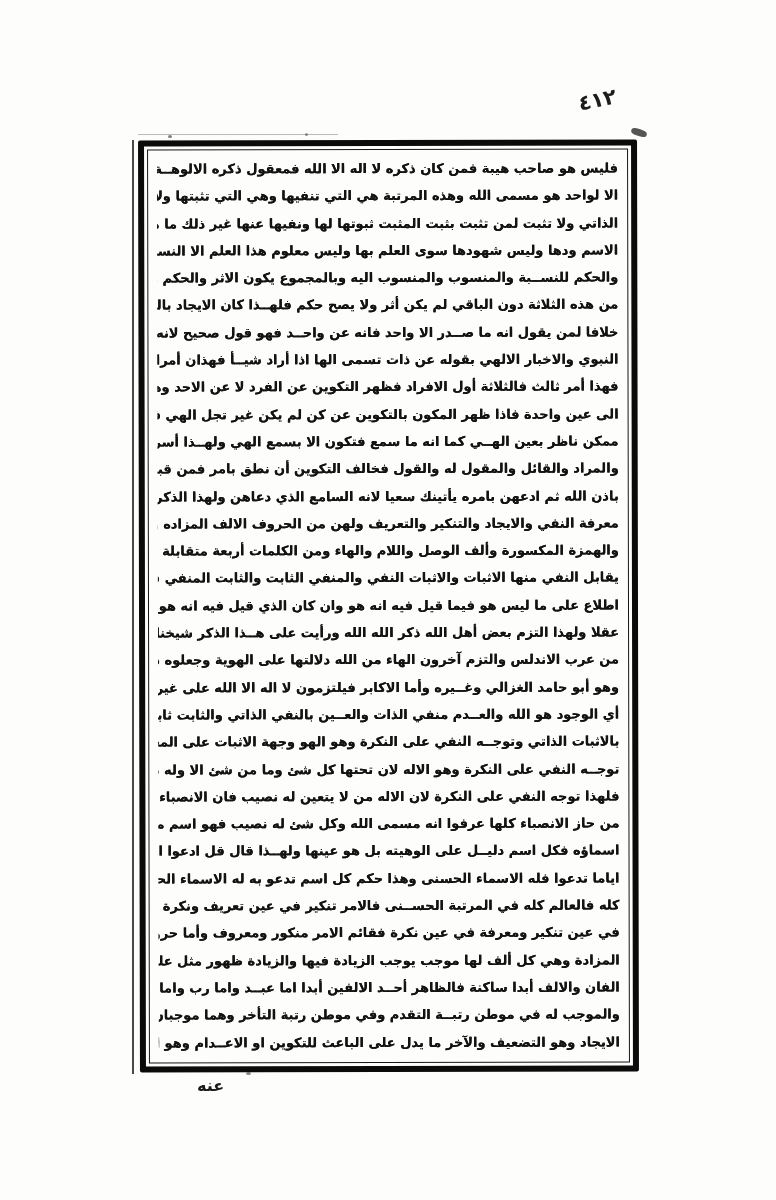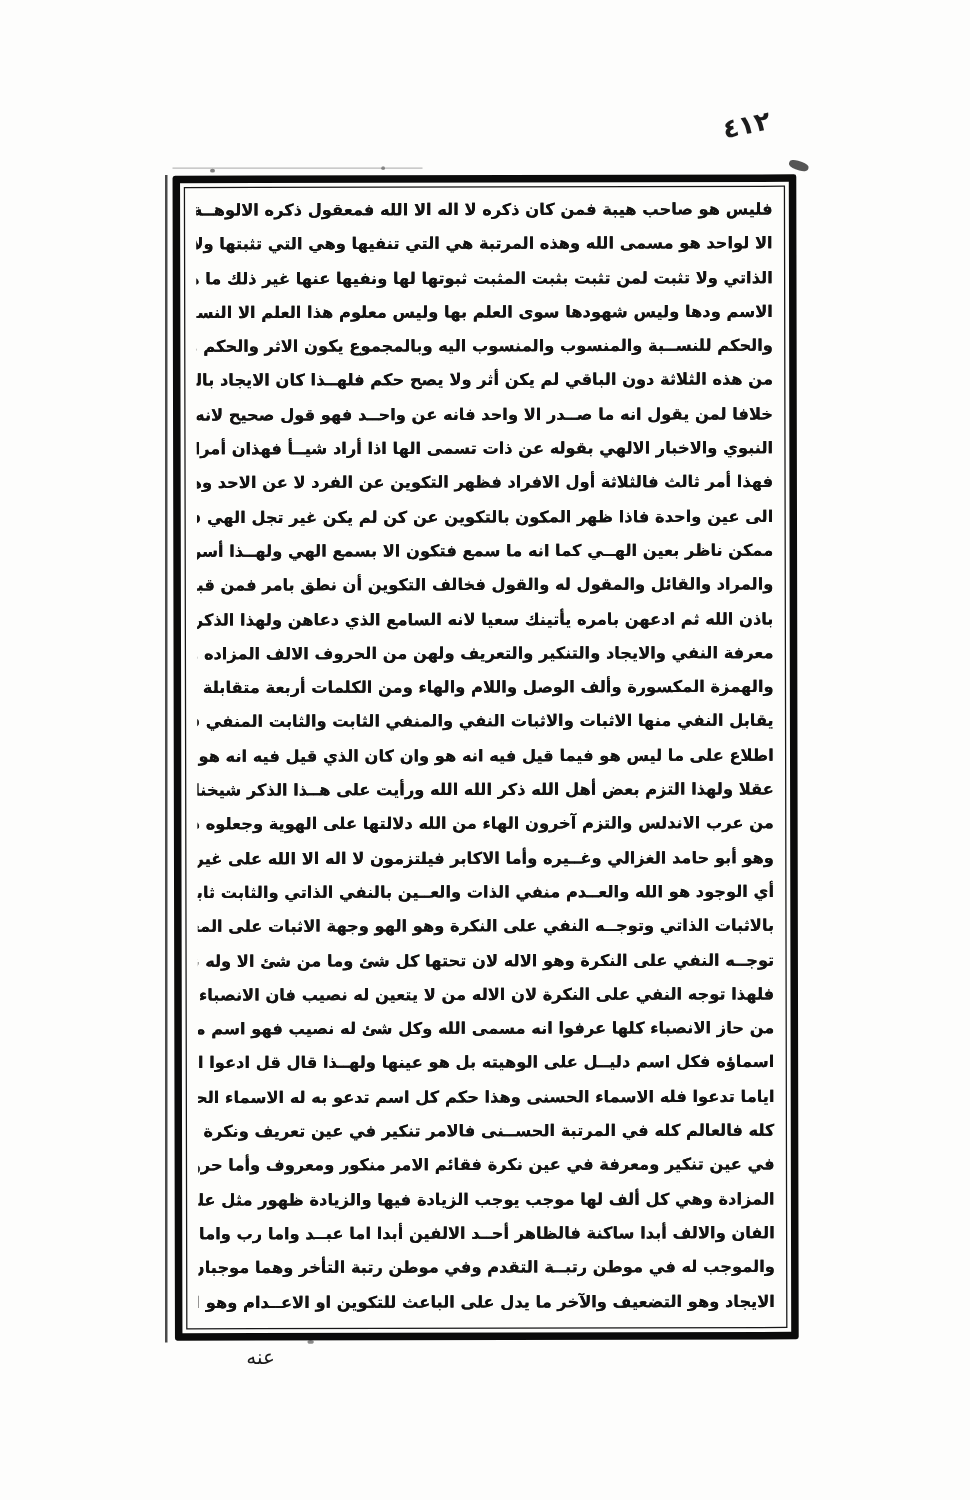--- a/index.html
+++ b/index.html
@@ -56,21 +56,21 @@
   }
   .folio{
     position:absolute;left:578px;top:88px;
     font-size:21px;font-weight:700;color:#1c1c1c;
     transform:rotate(-12deg);
     letter-spacing:2px;
     direction:rtl;
   }
   .catchword{
     position:absolute;left:197px;top:1076px;
-    font-size:16px;font-weight:400;color:#1a1a1a;
+    font-size:16px;font-weight:700;color:#1a1a1a;
     direction:rtl;
   }
   .speck{position:absolute;background:#2b2b2b;border-radius:50%;}
   .speck.s1{left:631px;top:129px;width:16px;height:7px;transform:rotate(18deg);opacity:.8;border-radius:40%;}
   .speck.s2{left:168px;top:135px;width:4px;height:3px;opacity:.6;}
   .speck.s3{left:305px;top:133px;width:3px;height:3px;opacity:.5;}
   .speck.s4{left:246px;top:1072px;width:5px;height:3px;opacity:.55;}
 </style>
 </head>
 <body>

